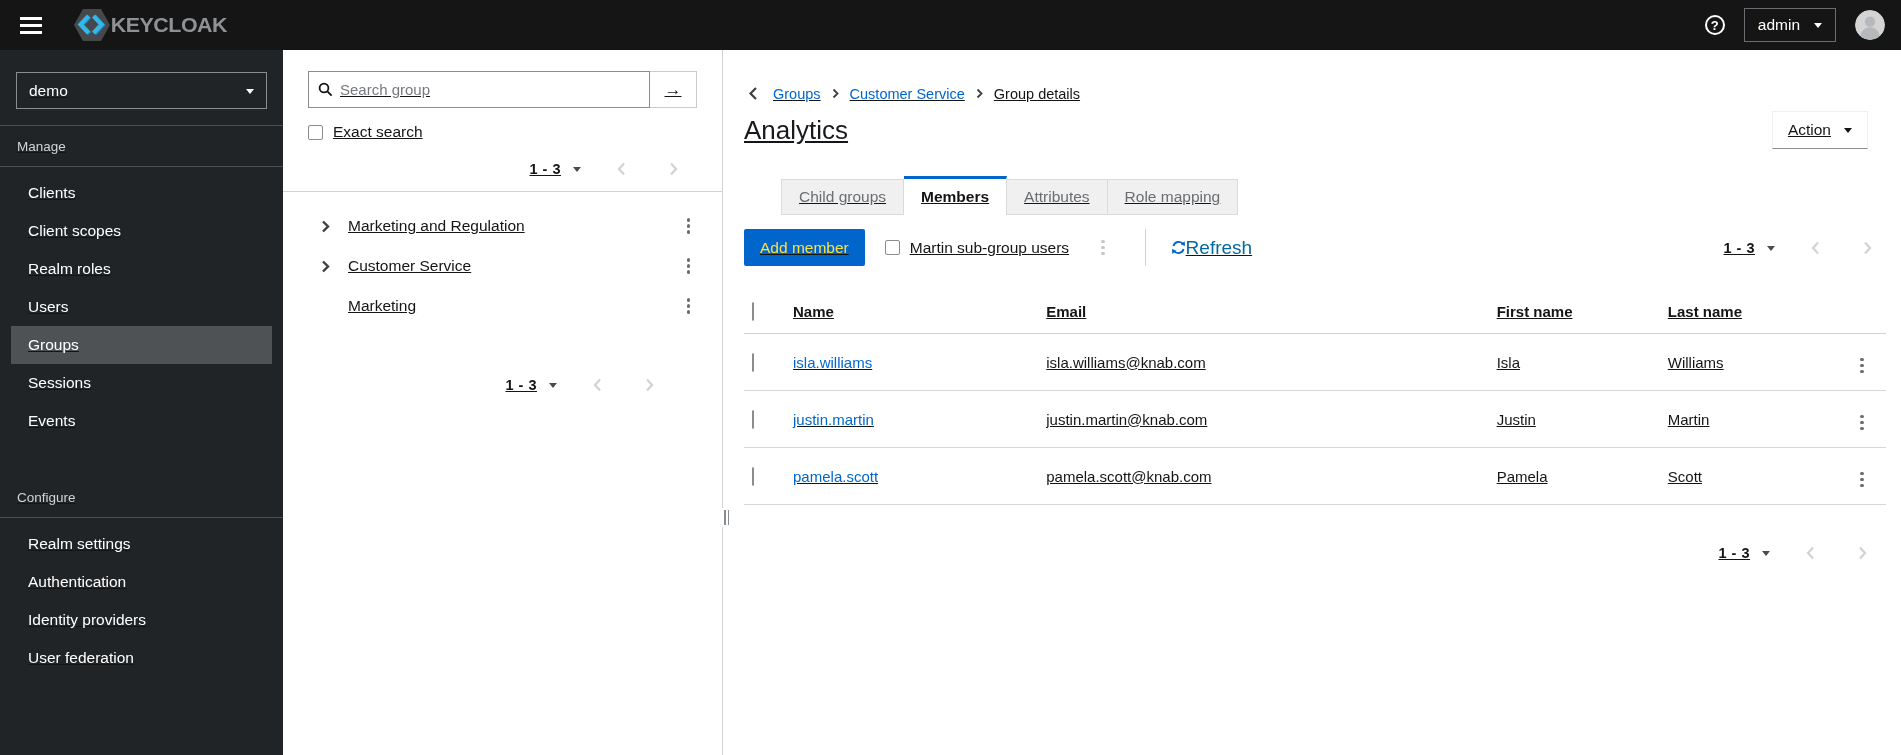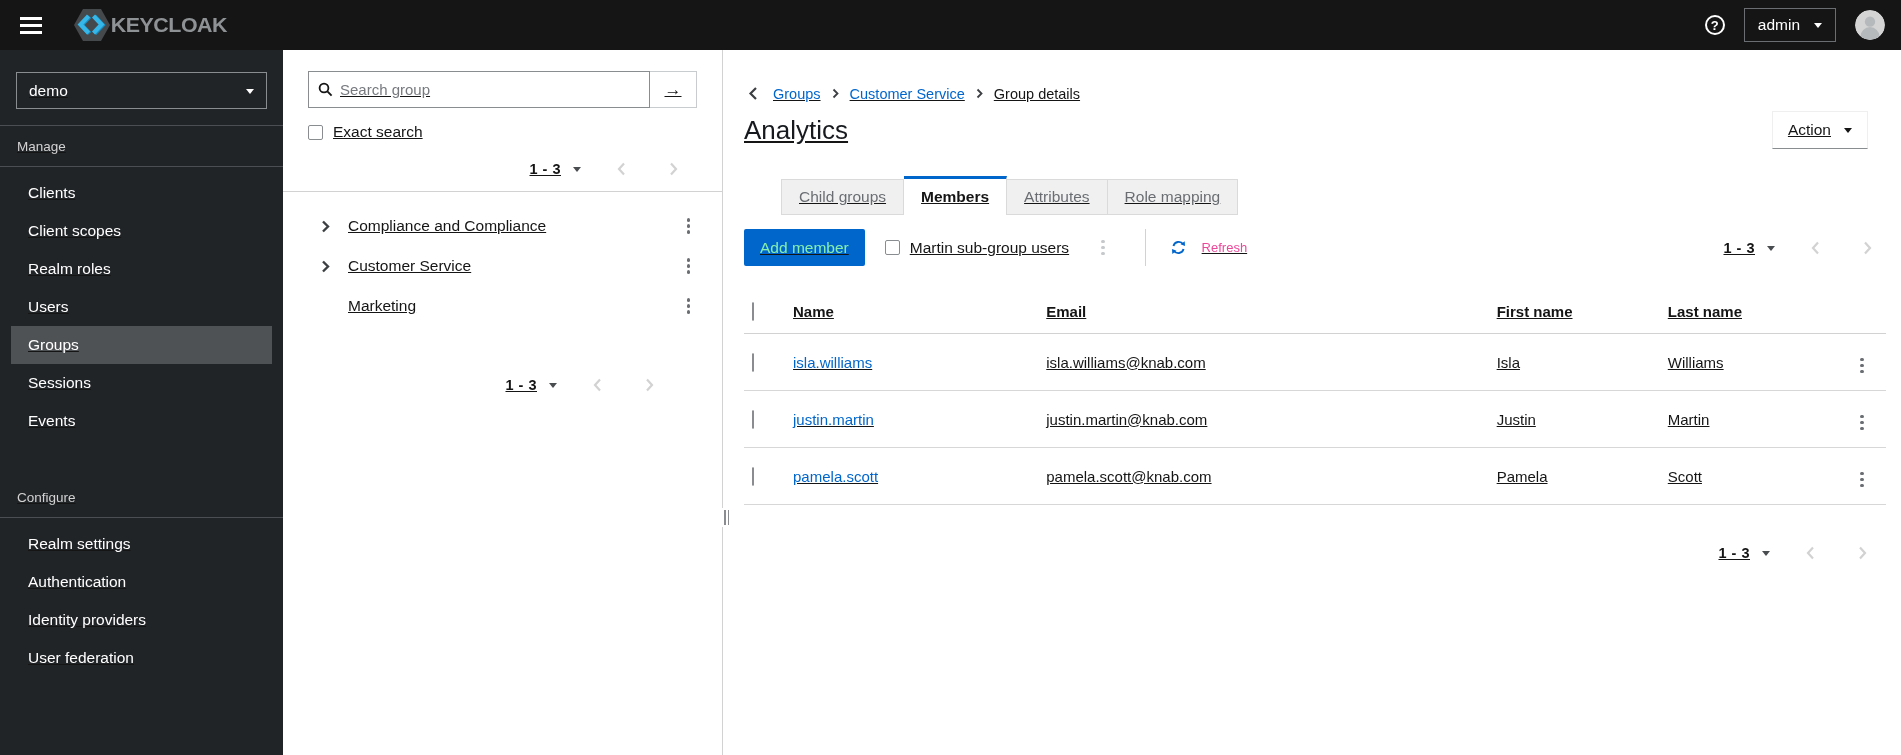--- a/index.html
+++ b/index.html
@@ -79,27 +79,27 @@
     gap:13px; font-size:15.5px; cursor:pointer; font-family:inherit; color:#151515; }
 
   .tabs { margin-top:27px; margin-left:37px; display:flex; align-items:flex-start; }
   .tab { height:36px; margin-top:3px; line-height:34px; padding:0 17px; background:#f0f0f0; color:#6a6e73;
     font-size:15.5px; border:1px solid #dadada; border-left:none; cursor:pointer; }
   .tab:first-child { border-left:1px solid #dadada; }
   .tab.active { height:39px; margin-top:0; line-height:36px; background:#fff; color:#151515; font-weight:bold;
     border:none; border-top:3px solid #0066cc; border-right:1px solid #dadada; cursor:default; }
 
   .toolbar { margin-top:14px; display:flex; align-items:center; }
-  .btn-primary { background:#0066cc; color:#86efac; border:none; height:37px; padding:0 16px;
+  .btn-primary { background:#0066cc; color:#fde047; border:none; height:37px; padding:0 16px;
     font-size:15.5px; font-family:inherit; border-radius:2px; cursor:pointer; }
   .include { margin-left:20px; display:flex; align-items:center; gap:10px; font-size:15.5px; }
   .toolbar .kebab { margin-left:26px; }
   .toolbar-sep { width:1px; height:37px; background:#d2d2d2; margin-left:34px; flex:none; }
-  .refresh { margin-left:25px; display:flex; align-items:center; gap:16px; color:#ec4899;
-    font-size:13px; cursor:pointer; }
+  .refresh { margin-left:25px; display:flex; align-items:center; gap:0; color:#0369a1;
+    font-size:19px; cursor:pointer; }
   .toolbar .pg { margin-left:auto; margin-right:8px; }
 
   table.members { width:100%; border-collapse:collapse; margin-top:25px; font-size:15px; table-layout:fixed; }
   table.members th { text-align:left; font-weight:bold; padding:12px 8px 13px; border-bottom:1px solid #d2d2d2;
     color:#151515; font-size:15px; }
   table.members td { padding:13px 8px; border-bottom:1px solid #d7d7d7; color:#151515; }
   td.cb-cell, th.cb-cell { padding-left:13px; }
   td.kebab-cell { text-align:center; padding-right:12px; }
   a.row-link { color:#0066cc; text-decoration:none; cursor:pointer; }
   .bottom-pg { margin-top:31px; display:flex; justify-content:flex-end; padding-right:13px; }
@@ -219,21 +219,21 @@
       </div>
       <div class="tree-divider"></div>
 
       <div class="tree">
         <div class="tree-row">
           <span class="tw">
             <svg width="9" height="13" viewBox="0 0 9 13">
                 <polyline points="2,1.5 7,6.5 2,11.5" fill="none" stroke="#3c3f42" stroke-width="2.4"></polyline>
               </svg>
           </span>
-          <span class="tlabel">Compliance and Compliance</span>
+          <span class="tlabel">Marketing and Regulation</span>
           <span class="kebab">
               <i></i>
               <i></i>
               <i></i>
             </span>
         </div>
         <div class="tree-row">
           <span class="tw">
             <svg width="9" height="13" viewBox="0 0 9 13">
                 <polyline points="2,1.5 7,6.5 2,11.5" fill="none" stroke="#3c3f42" stroke-width="2.4"></polyline>

